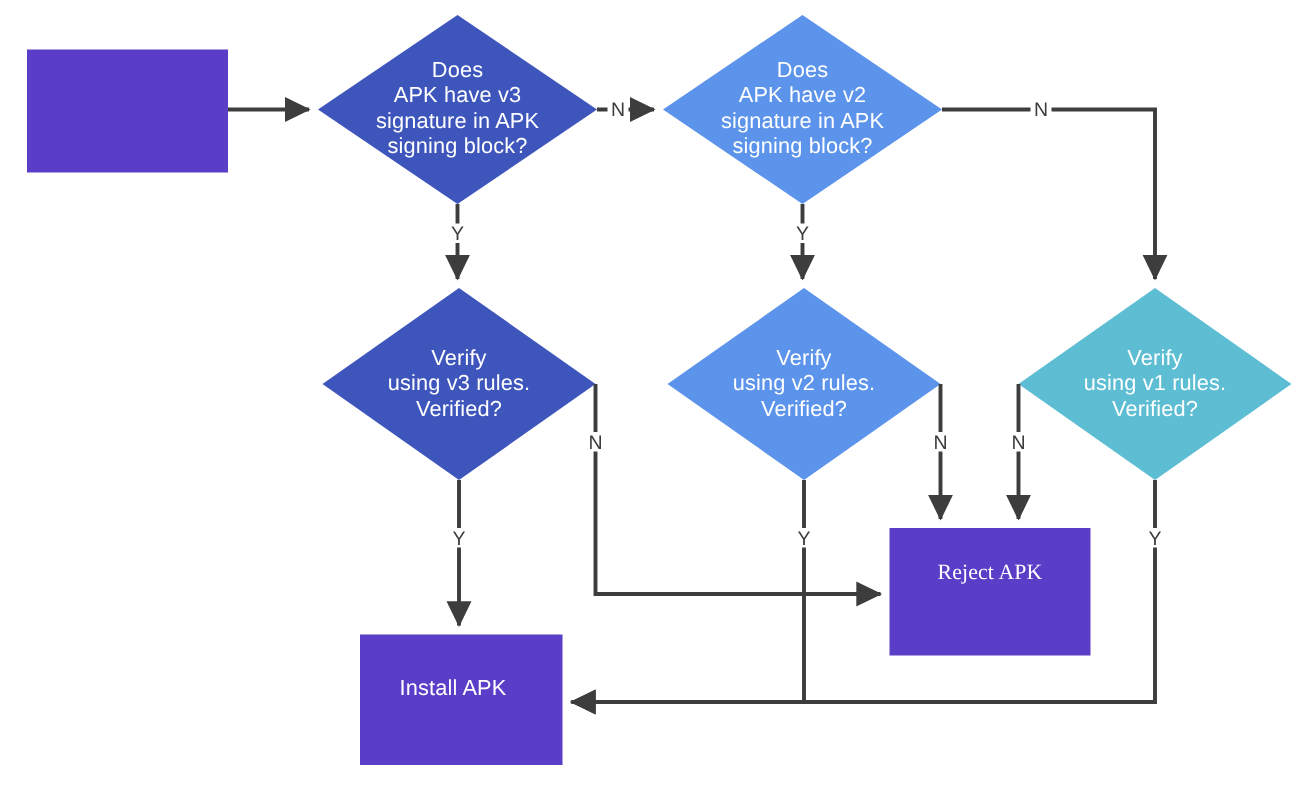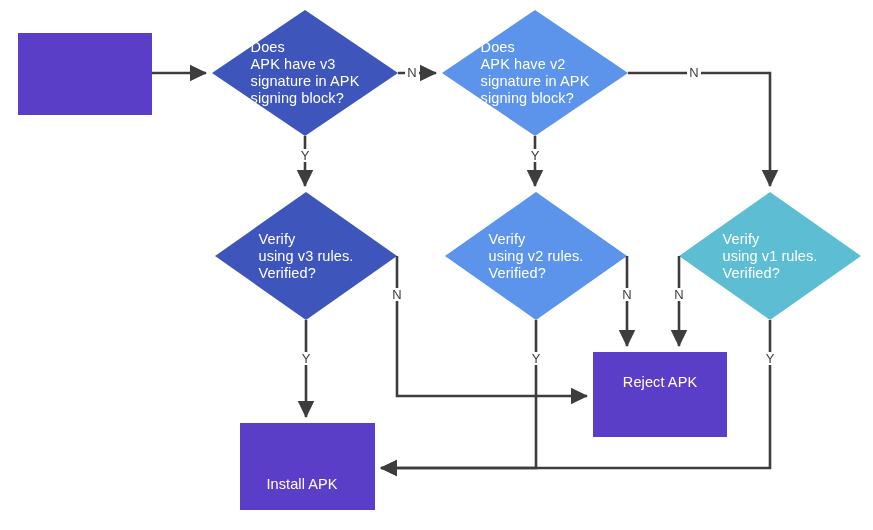--- a/index.html
+++ b/index.html
@@ -23,21 +23,21 @@
     left: 0;
     top: 0;
     width: 873px;
     height: 530px;
   }
   .node-label {
     position: absolute;
     display: flex;
     align-items: center;
     justify-content: center;
-    text-align: left;
+    text-align: center;
     color: #ffffff;
     font-family: "Liberation Sans", sans-serif;
     font-size: 14.5px;
     line-height: 17px;
     white-space: pre-line;
     pointer-events: none;
     letter-spacing: 0.1px;
   }
   .edge-label {
     position: absolute;
@@ -117,23 +117,23 @@
 Verified?</div>
 
   <div class="node-label" style="left:445px; top:192px; width:182px; height:128px;">Verify
 using v2 rules.
 Verified?</div>
 
   <div class="node-label" style="left:679px; top:192px; width:182px; height:128px;">Verify
 using v1 rules.
 Verified?</div>
 
-  <div class="node-label" style="left:593px; top:352px; width:134px; height:61px;">Reject APK</div>
+  <div class="node-label" style="left:593px; top:352px; width:134px; height:61px;font-family:Liberation Serif, serif;">Reject APK</div>
 
-  <div class="node-label" style="left:240px; top:441px; width:124px; height:87px;">Install APK</div>
+  <div class="node-label" style="left:240px; top:416px; width:124px; height:87px;">Install APK</div>
 
   <div class="edge-label" style="left:405px; top:66px; width:12px;">N</div>
 
   <div class="edge-label" style="left:298px; top:149px; width:12px;">Y</div>
 
   <div class="edge-label" style="left:687px; top:66px; width:12px;">N</div>
 
   <div class="edge-label" style="left:528px; top:149px; width:12px;">Y</div>
 
   <div class="edge-label" style="left:390px; top:288px; width:12px;">N</div>

